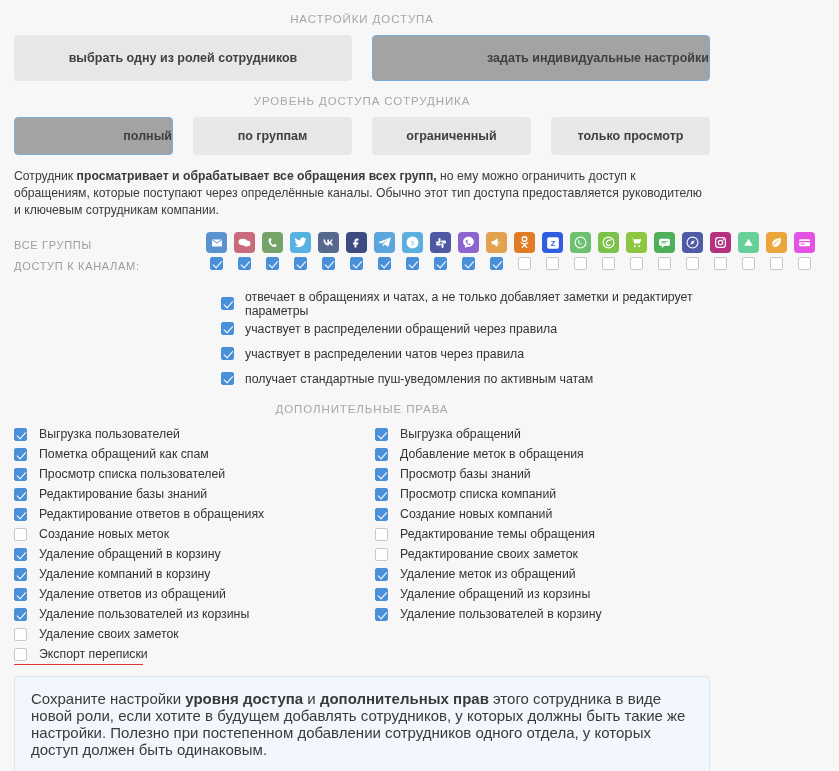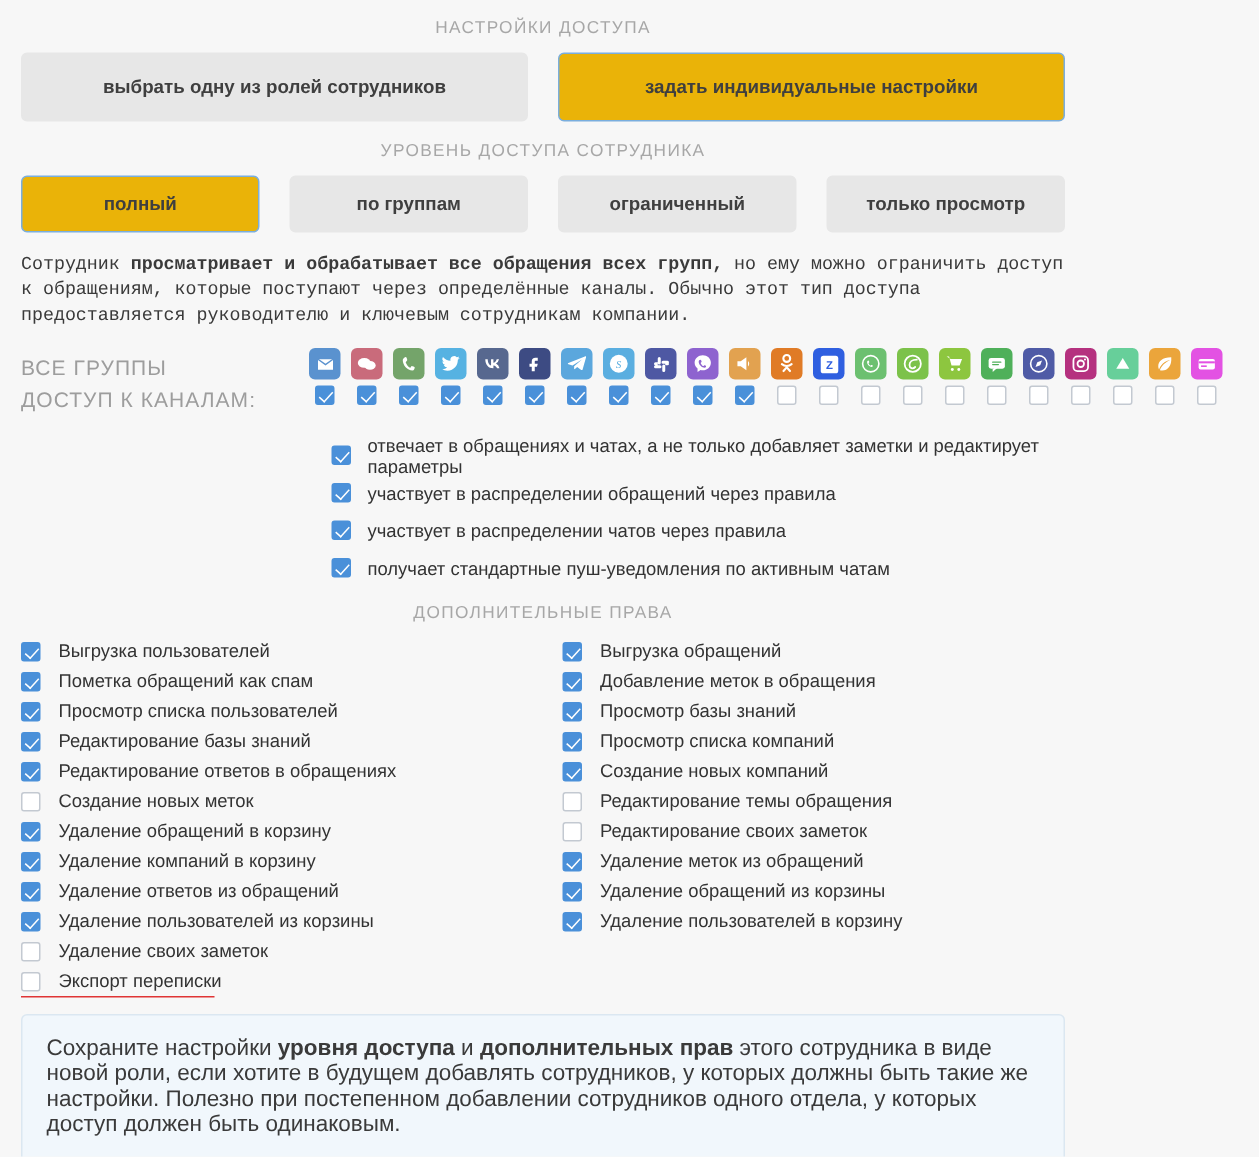--- a/index.html
+++ b/index.html
@@ -46,47 +46,47 @@
     font-size: 12.5px;
     font-weight: bold;
     color: #3f3f3f;
     display: flex; align-items: center; justify-content: center;
     cursor: pointer;
     user-select: none;
   }
   .tabrow.mode .tab { height: 46px; }
   .tabrow.level .tab { height: 38px; }
   .tab.active {
-    background: #eab308;
+    background: #a3a3a3;
     border: 1px solid #7aaede;
+    justify-content: flex-end;
   }
 
   
   .desc {
     margin-top: 13px;
     font-size: 12.2px;
     line-height: 17px;
     color: #3a3a3a;
-    font-family: Liberation Mono, monospace;
   }
   .desc b { font-weight: bold; }
 
   
   .channels {
     margin-top: 13px;
     display: flex;
     align-items: flex-start;
   }
   .ch-labels {
     width: 192px;
     padding-top: 3px;
     flex: 0 0 192px;
   }
   .ch-label {
-    font-size: 14px;
+    font-size: 11px;
     letter-spacing: 0.7px;
     color: #9d9d9d;
     text-transform: uppercase;
     height: 21px;
     line-height: 21px;
     white-space: nowrap;
   }
   .ch-grid { flex: 1 1 auto; }
   .ch-icons, .ch-checks { display: flex; gap: 7px; }
   .ch-checks { margin-top: 4px; }

